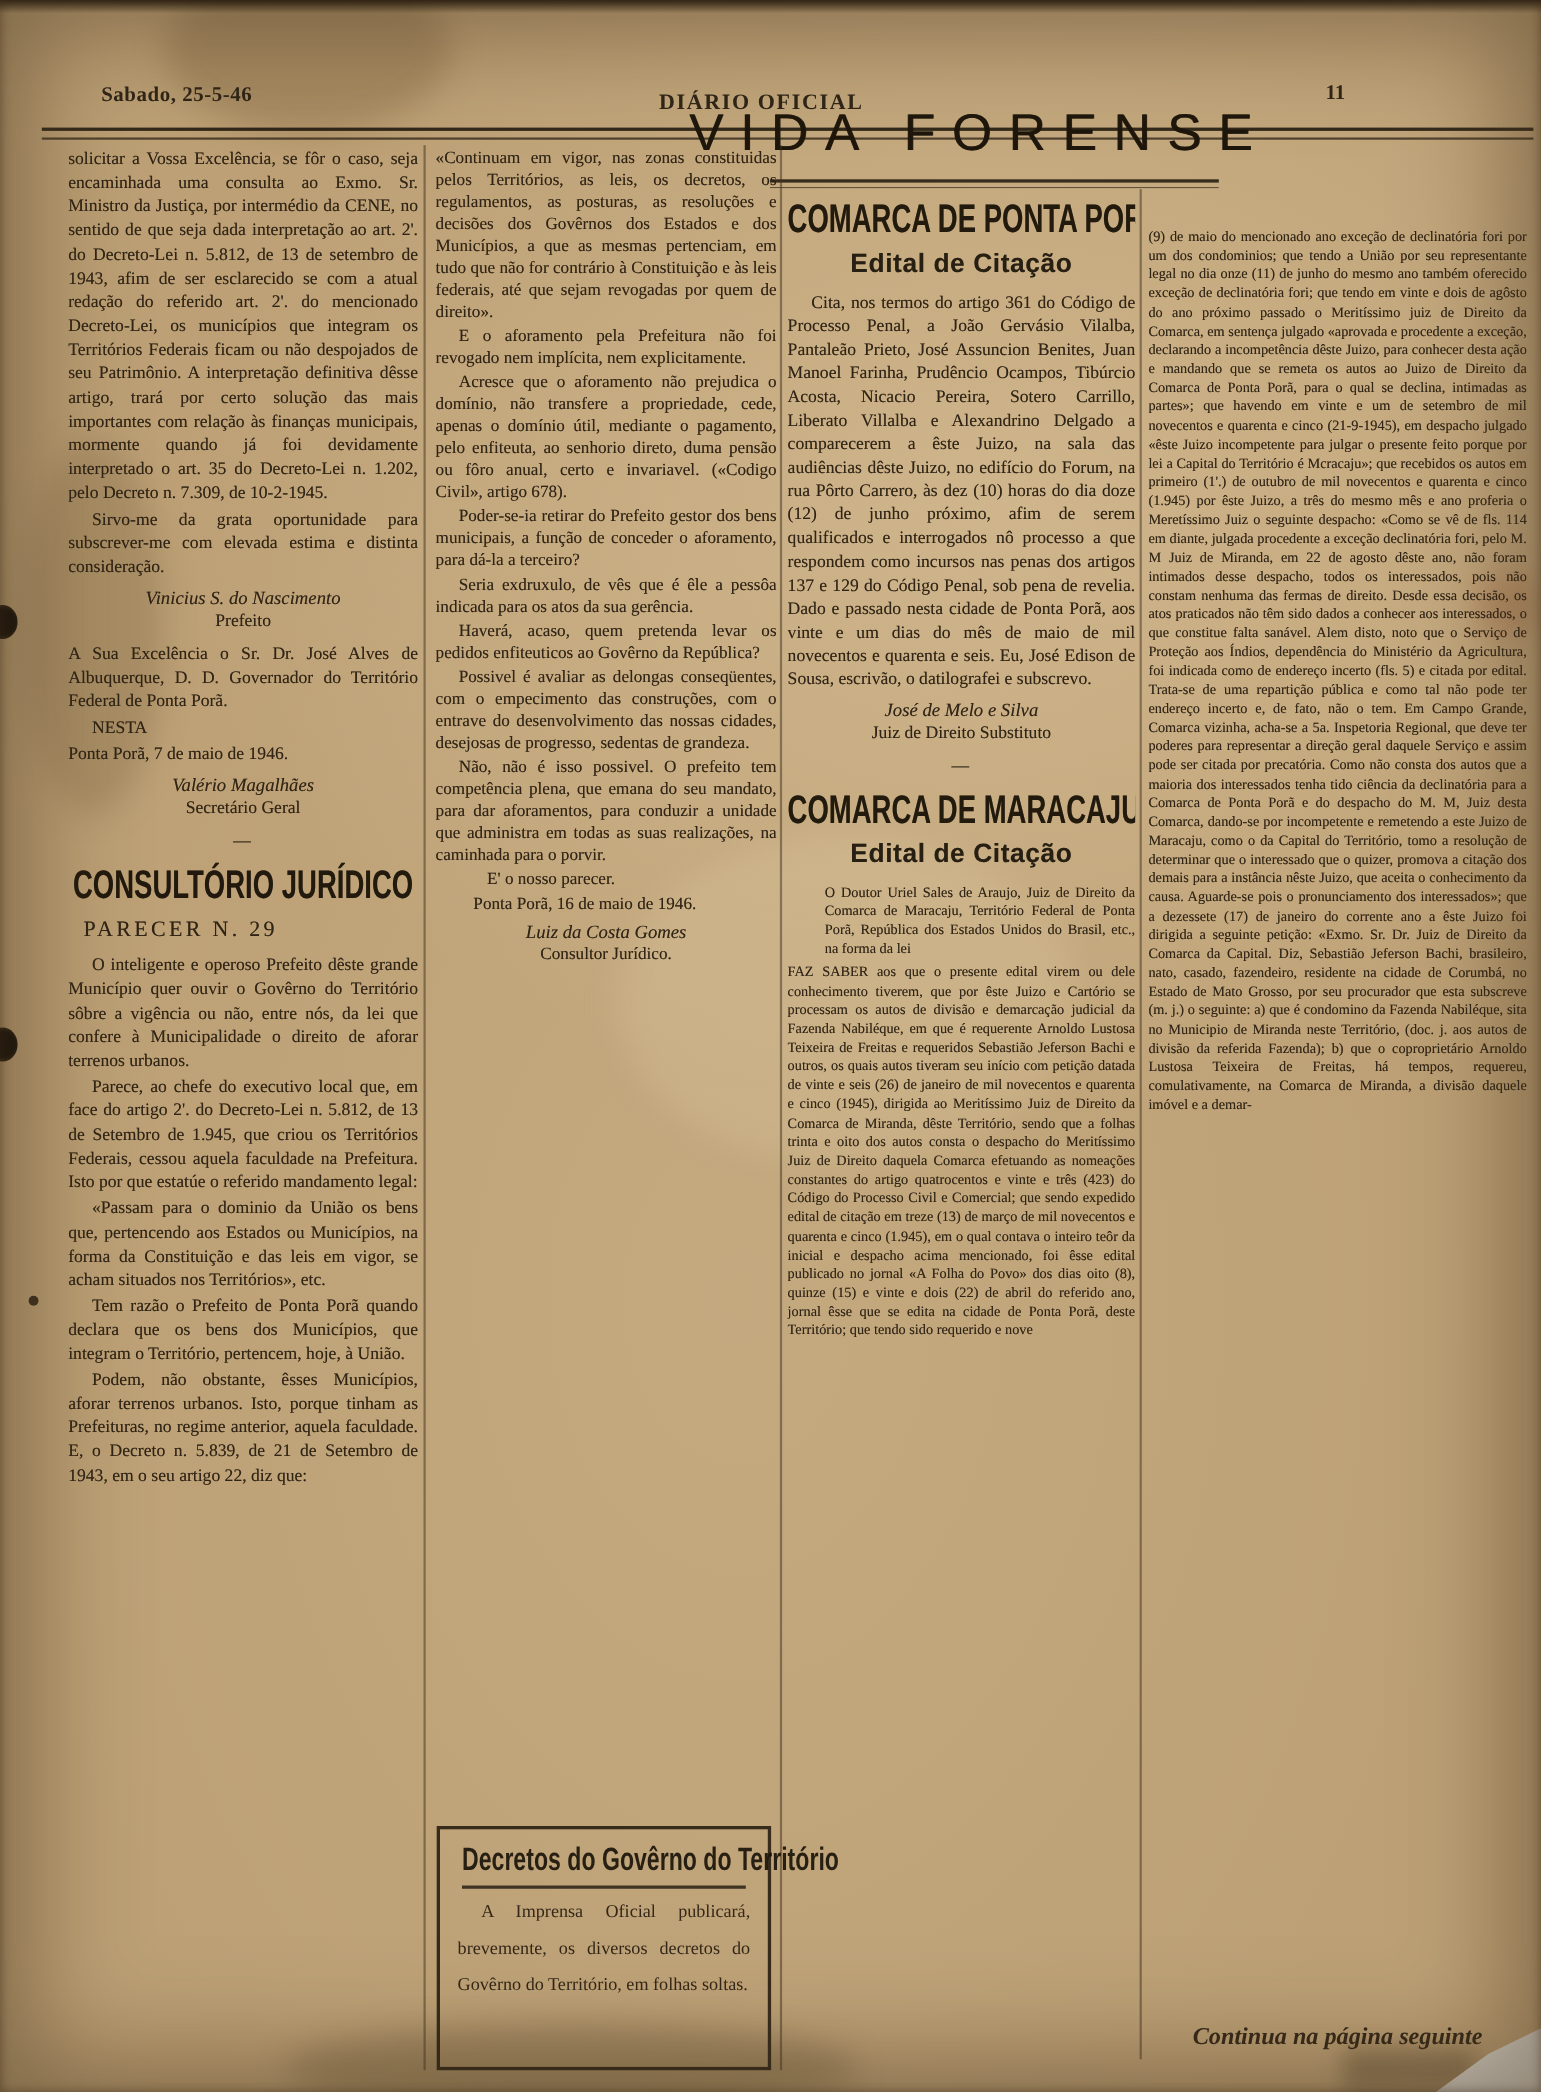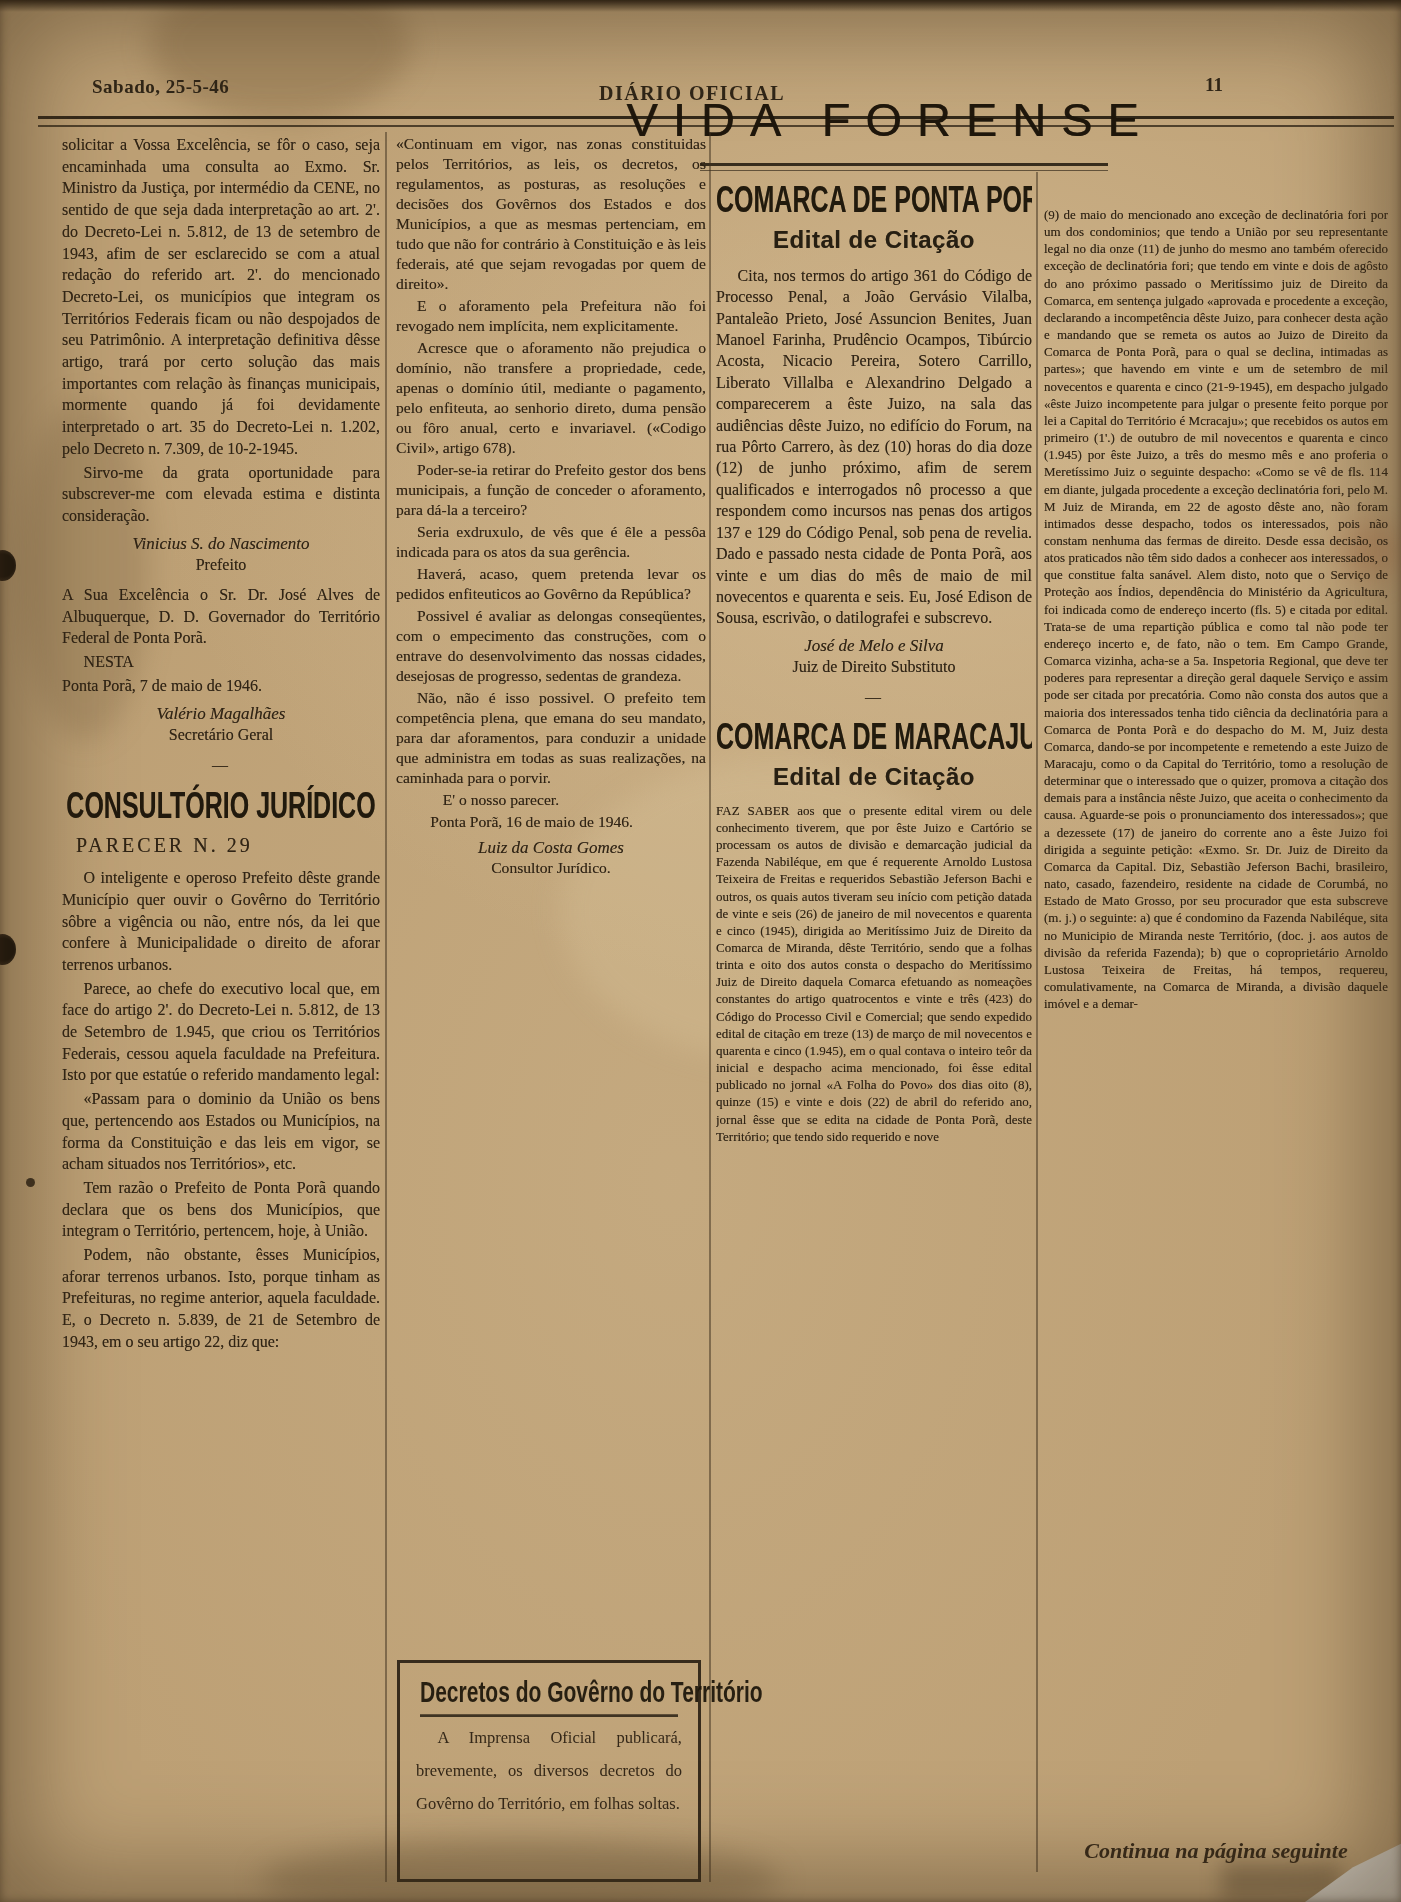--- a/index.html
+++ b/index.html
@@ -150,20 +150,21 @@
     </div>
   <div id="col3" class="col">
       <p class="hc">COMARCA DE PONTA PORÃ</p>
       <p class="he">Edital de Citação</p>
       <p>Cita, nos termos do artigo 361 do Código de Processo Penal, a João Gervásio Vilalba, Pantaleão Prieto, José Assuncion Benites, Juan Manoel Farinha, Prudêncio Ocampos, Tibúrcio Acosta, Nicacio Pereira, Sotero Carrillo, Liberato Villalba e Alexandrino Delgado a comparecerem a êste Juizo, na sala das audiências dêste Juizo, no edifício do Forum, na rua Pôrto Carrero, às dez (10) horas do dia doze (12) de junho próximo, afim de serem qualificados e interrogados nô processo a que respondem como incursos nas penas dos artigos 137 e 129 do Código Penal, sob pena de revelia. Dado e passado nesta cidade de Ponta Porã, aos vinte e um dias do mês de maio de mil novecentos e quarenta e seis. Eu, José Edison de Sousa, escrivão, o datilografei e subscrevo.</p>
       <p class="sig">José de Melo e Silva</p>
       <p class="role">Juiz de Direito Substituto</p>
       <p class="dash">—</p>
       <p class="hc">COMARCA DE MARACAJU</p>
       <p class="he">Edital de Citação</p>
+      <p class="doutor sm">O Doutor Uriel Sales de Araujo, Juiz de Direito da Comarca de Maracaju, Território Federal de Ponta Porã, República dos Estados Unidos do Brasil, etc., na forma da lei</p>
       <p class="pn sm">FAZ SABER aos que o presente edital virem ou dele conhecimento tiverem, que por êste Juizo e Cartório se processam os autos de divisão e demarcação judicial da Fazenda Nabiléque, em que é requerente Arnoldo Lustosa Teixeira de Freitas e requeridos Sebastião Jeferson Bachi e outros, os quais autos tiveram seu início com petição datada de vinte e seis (26) de janeiro de mil novecentos e quarenta e cinco (1945), dirigida ao Meritíssimo Juiz de Direito da Comarca de Miranda, dêste Território, sendo que a folhas trinta e oito dos autos consta o despacho do Meritíssimo Juiz de Direito daquela Comarca efetuando as nomeações constantes do artigo quatrocentos e vinte e três (423) do Código do Processo Civil e Comercial; que sendo expedido edital de citação em treze (13) de março de mil novecentos e quarenta e cinco (1.945), em o qual contava o inteiro teôr da inicial e despacho acima mencionado, foi êsse edital publicado no jornal «A Folha do Povo» dos dias oito (8), quinze (15) e vinte e dois (22) de abril do referido ano, jornal êsse que se edita na cidade de Ponta Porã, deste Território; que tendo sido requerido e nove</p>
     </div>
   <div id="col4" class="col">
       <p class="pn">(9) de maio do mencionado ano exceção de declinatória fori por um dos condominios; que tendo a União por seu representante legal no dia onze (11) de junho do mesmo ano também oferecido exceção de declinatória fori; que tendo em vinte e dois de agôsto do ano próximo passado o Meritíssimo juiz de Direito da Comarca, em sentença julgado «aprovada e procedente a exceção, declarando a incompetência dêste Juizo, para conhecer desta ação e mandando que se remeta os autos ao Juizo de Direito da Comarca de Ponta Porã, para o qual se declina, intimadas as partes»; que havendo em vinte e um de setembro de mil novecentos e quarenta e cinco (21-9-1945), em despacho julgado «êste Juizo incompetente para julgar o presente feito porque por lei a Capital do Território é Mcracaju»; que recebidos os autos em primeiro (1'.) de outubro de mil novecentos e quarenta e cinco (1.945) por êste Juizo, a três do mesmo mês e ano proferia o Meretíssimo Juiz o seguinte despacho: «Como se vê de fls. 114 em diante, julgada procedente a exceção declinatória fori, pelo M. M Juiz de Miranda, em 22 de agosto dêste ano, não foram intimados desse despacho, todos os interessados, pois não constam nenhuma das fermas de direito. Desde essa decisão, os atos praticados não têm sido dados a conhecer aos interessados, o que constitue falta sanável. Alem disto, noto que o Serviço de Proteção aos Índios, dependência do Ministério da Agricultura, foi indicada como de endereço incerto (fls. 5) e citada por edital. Trata-se de uma repartição pública e como tal não pode ter endereço incerto e, de fato, não o tem. Em Campo Grande, Comarca vizinha, acha-se a 5a. Inspetoria Regional, que deve ter poderes para representar a direção geral daquele Serviço e assim pode ser citada por precatória. Como não consta dos autos que a maioria dos interessados tenha tido ciência da declinatória para a Comarca de Ponta Porã e do despacho do M. M, Juiz desta Comarca, dando-se por incompetente e remetendo a este Juizo de Maracaju, como o da Capital do Território, tomo a resolução de determinar que o interessado que o quizer, promova a citação dos demais para a instância nêste Juizo, que aceita o conhecimento da causa. Aguarde-se pois o pronunciamento dos interessados»; que a dezessete (17) de janeiro do corrente ano a êste Juizo foi dirigida a seguinte petição: «Exmo. Sr. Dr. Juiz de Direito da Comarca da Capital. Diz, Sebastião Jeferson Bachi, brasileiro, nato, casado, fazendeiro, residente na cidade de Corumbá, no Estado de Mato Grosso, por seu procurador que esta subscreve (m. j.) o seguinte: a) que é condomino da Fazenda Nabiléque, sita no Municipio de Miranda neste Território, (doc. j. aos autos de divisão da referida Fazenda); b) que o coproprietário Arnoldo Lustosa Teixeira de Freitas, há tempos, requereu, comulativamente, na Comarca de Miranda, a divisão daquele imóvel e a demar-</p>
     </div>
 
   <div id="decree-box">
     <div class="decree-head">Decretos do Govêrno do Território</div>
     <p class="decree-body">A Imprensa Oficial publicará, brevemente, os diversos decretos do Govêrno do Território, em folhas soltas.</p>
   </div>

